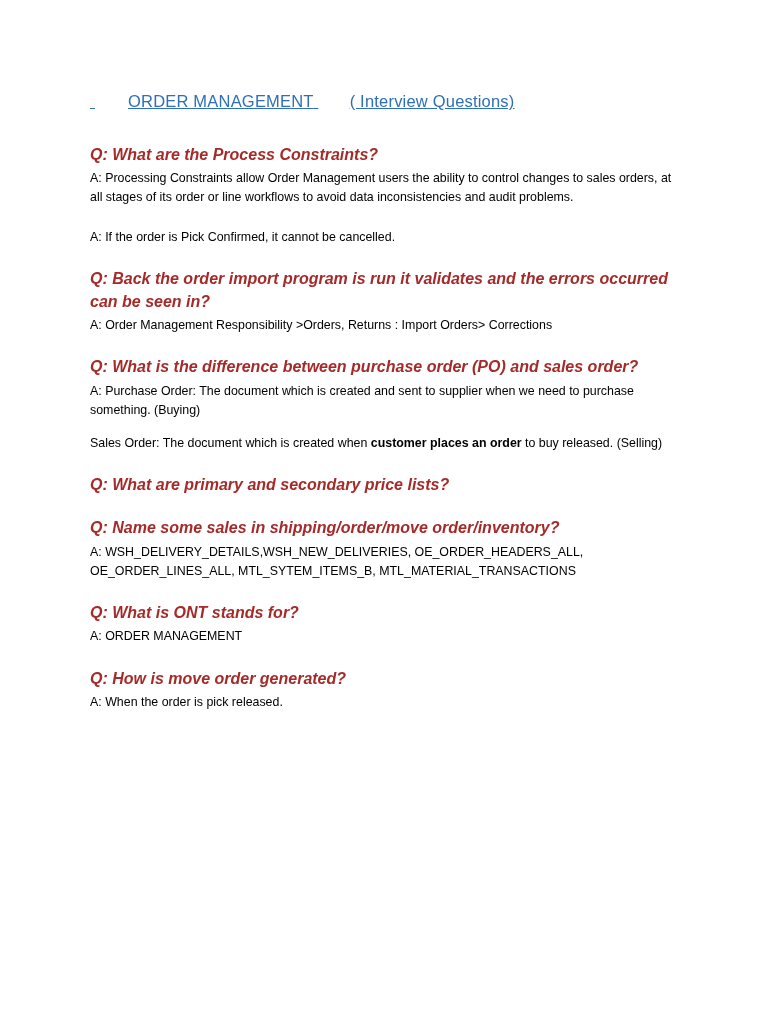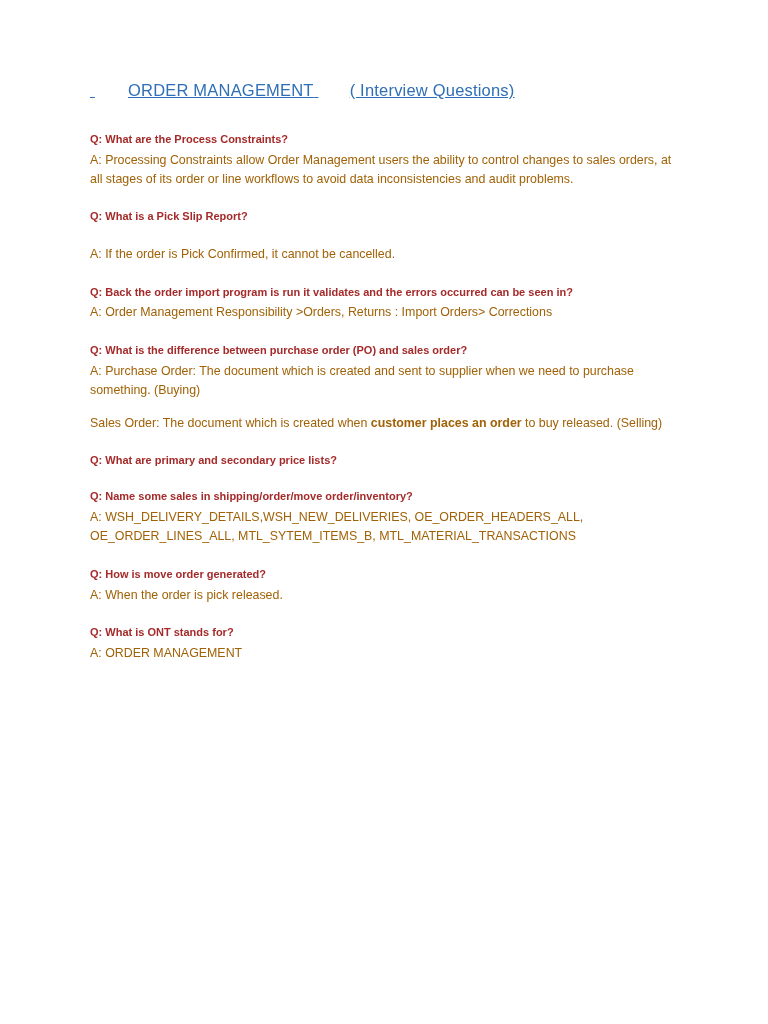--- a/index.html
+++ b/index.html
@@ -23,48 +23,49 @@
     height: 1024px;
     background: #ffffff;
     box-sizing: border-box;
     padding: 78px 90px 0 90px;
   }
   .doc-title {
     font-size: 16.5px;
     color: #2e6fb7;
     letter-spacing: 0.2px;
     white-space: nowrap;
-    margin: 3px 0 32px 0;
+    margin: 14px 0 32px 0;
     padding-left: 0;
   }
   .doc-title .title-main {
     text-decoration: underline;
     padding-left: 2px;
   }
   .doc-title .title-sub {
     text-decoration: underline;
   }
   .doc-title .gap {
     display: inline-block;
     width: 36px;
     text-decoration: underline;
   }
   .qa-block {
     margin-bottom: 20px;
   }
   .q-line {
-    font-size: 11px;
+    font-size: 16px;
     font-weight: bold;
     color: #a52a2a;
     margin: 0 0 3px 0;
     line-height: 1.45;
+    font-style: italic;
   }
   .a-line {
     font-size: 12.4px;
-    color: #a16207;
+    color: #000000;
     margin: 0;
     line-height: 1.55;
   }
   .a-line + .a-line {
     margin-top: 14px;
   }
   .underline-bold {
     font-weight: bold;
   }
 </style>
@@ -76,21 +77,20 @@
   <div class="doc-title">
     <span class="gap">&nbsp;</span><span class="title-main">ORDER MANAGEMENT</span><span class="gap">&nbsp;</span><span class="title-sub">( Interview Questions)</span>
   </div>
 
   <div class="qa-block">
     <p class="q-line">Q: What are the Process Constraints?</p>
     <p class="a-line">A: Processing Constraints allow Order Management users the ability to control changes to sales orders, at all stages of its order or line workflows to avoid data inconsistencies and audit problems.</p>
   </div>
 
   <div class="qa-block">
-    <p class="q-line">Q: What is a Pick Slip Report?</p>
   </div>
 
   <div class="qa-block">
     <p class="a-line">A: If the order is Pick Confirmed, it cannot be cancelled.</p>
   </div>
 
   <div class="qa-block">
     <p class="q-line">Q: Back the order import program is run it validates and the errors occurred can be seen in?</p>
     <p class="a-line">A: Order Management Responsibility &gt;Orders, Returns : Import Orders&gt; Corrections</p>
   </div>
@@ -104,23 +104,23 @@
   <div class="qa-block">
     <p class="q-line">Q: What are primary and secondary price lists?</p>
   </div>
 
   <div class="qa-block">
     <p class="q-line">Q: Name some sales in shipping/order/move order/inventory?</p>
     <p class="a-line">A: WSH_DELIVERY_DETAILS,WSH_NEW_DELIVERIES, OE_ORDER_HEADERS_ALL, OE_ORDER_LINES_ALL, MTL_SYTEM_ITEMS_B, MTL_MATERIAL_TRANSACTIONS</p>
   </div>
 
   <div class="qa-block">
-    <p class="q-line">Q: How is move order generated?</p>
-    <p class="a-line">A: When the order is pick released.</p>
+    <p class="q-line">Q: What is ONT stands for?</p>
+    <p class="a-line">A: ORDER MANAGEMENT</p>
   </div>
 
   <div class="qa-block">
-    <p class="q-line">Q: What is ONT stands for?</p>
-    <p class="a-line">A: ORDER MANAGEMENT</p>
+    <p class="q-line">Q: How is move order generated?</p>
+    <p class="a-line">A: When the order is pick released.</p>
   </div>
 
 
 </div>
 
 </body></html>

